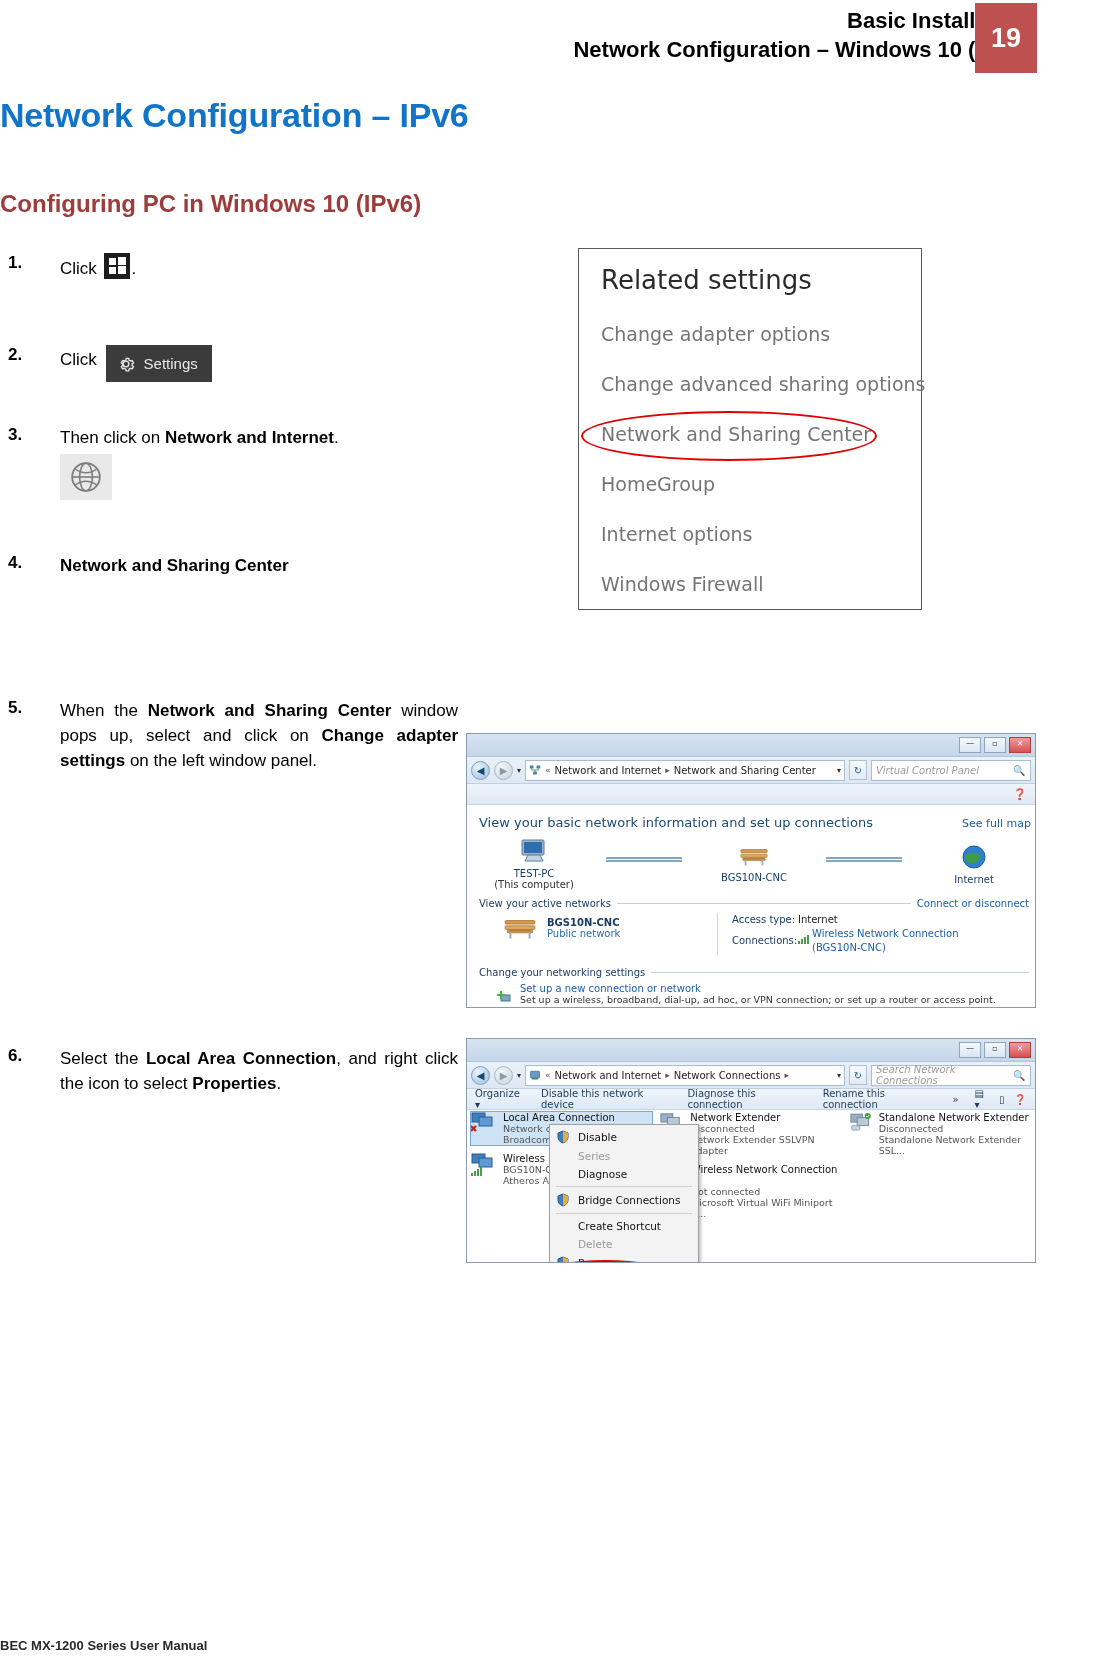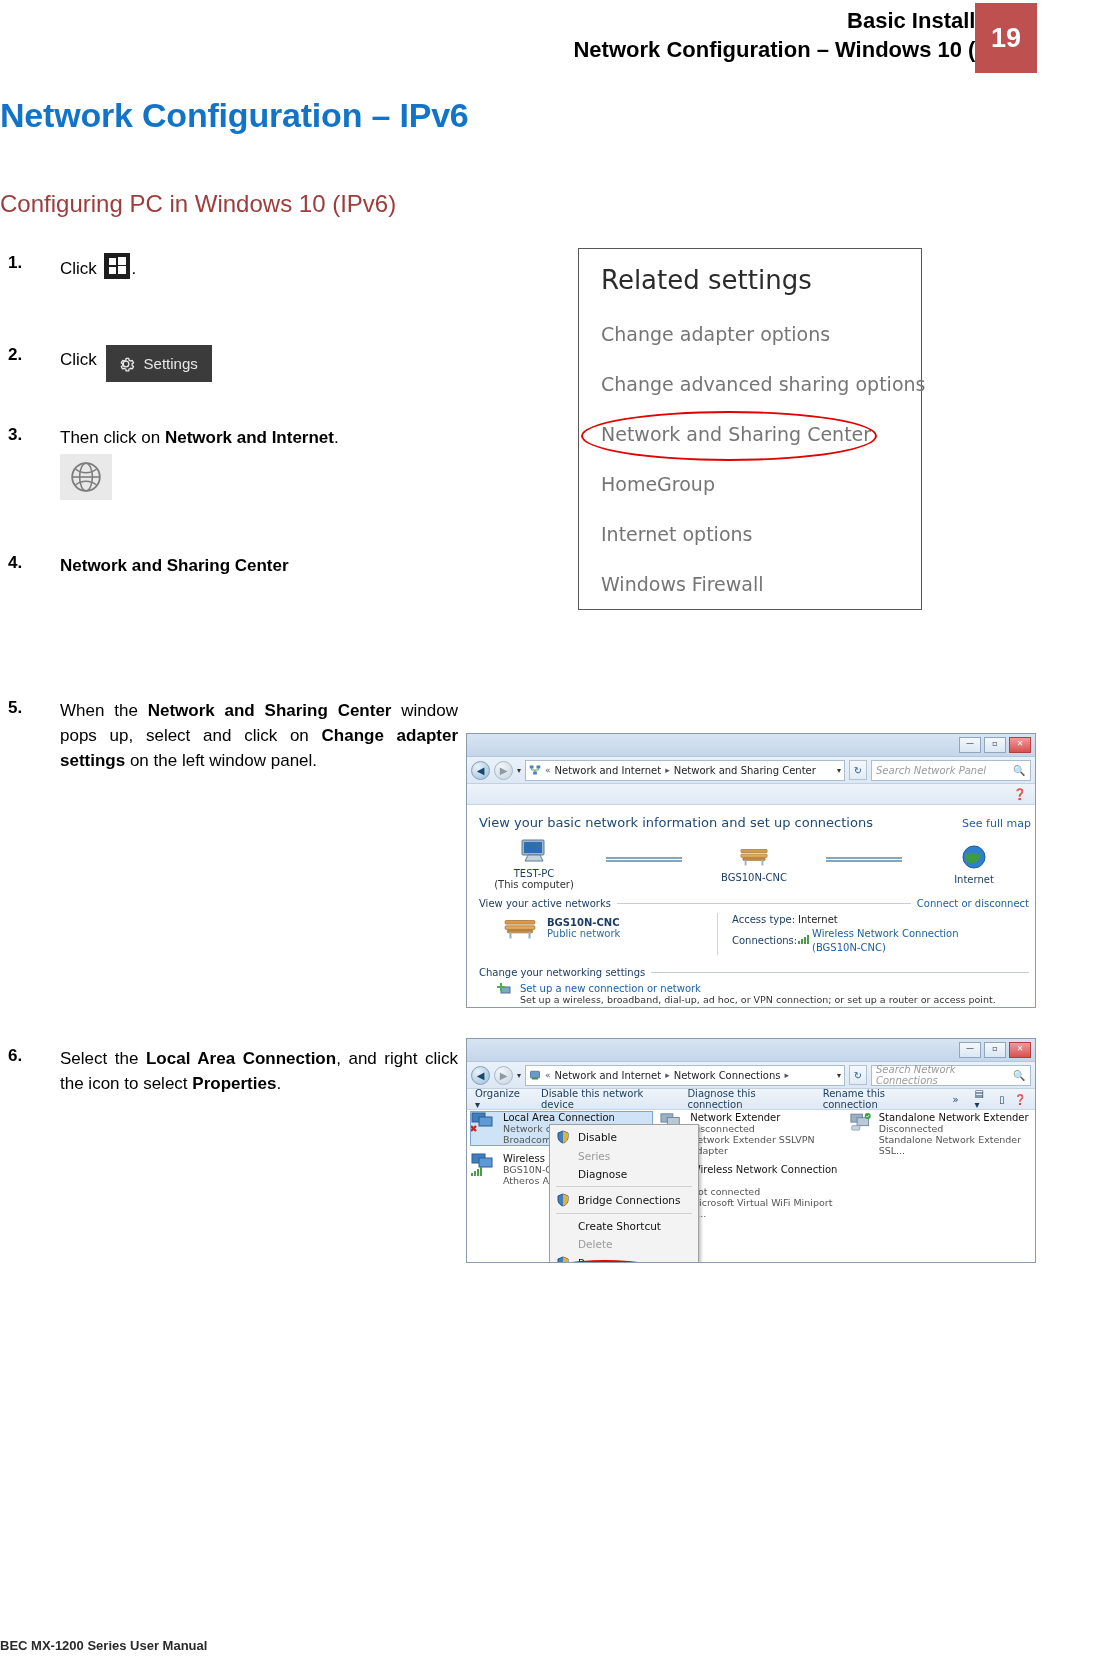--- a/index.html
+++ b/index.html
@@ -32,21 +32,21 @@
   }
 
   
   .doc-title{
     position:absolute;left:0;top:96px;
     font-size:34px;font-weight:bold;color:#1274c8;
     letter-spacing:-0.2px;
   }
   .sec-title{
     position:absolute;left:0;top:190px;
-    font-size:24px;font-weight:normal;color:#9e3b3b;text-align:right;
+    font-size:24px;font-weight:bold;color:#9e3b3b;text-align:right;
   }
 
   
   .step{position:absolute;}
   .step-num{
     position:absolute;left:0;top:0;width:34px;
     font-weight:bold;font-size:17px;
   }
   .step-body{
     position:absolute;left:52px;top:0;
@@ -176,21 +176,21 @@
   .rule-row .rt{font-size:10px;color:#1b5fa8;white-space:nowrap;}
 
   .active-net{display:flex;align-items:flex-start;gap:10px;padding:4px 0 2px 24px;}
   .net-name{font-size:10px;font-weight:bold;color:#1b3e66;}
   .net-type{font-size:10px;color:#2a6ca8;}
   .divider-v{width:1px;background:#c8d3de;align-self:stretch;margin:0 14px;}
   .kv{font-size:10px;color:#222;line-height:14px;}
   .kv b{font-weight:normal;color:#1b3e66;}
   .kv .val{color:#1b5fa8;}
 
-  .task{display:flex;gap:7px;margin-top:5px;align-items:flex-start;}
+  .task{display:flex;gap:7px;margin-top:5px;align-items:flex-end;}
   .task .tlink{color:#1b5fa8;font-size:10px;}
   .task .tdesc{color:#333;font-size:9.5px;}
 
   
   .nc-grid{display:flex;gap:0;padding:2px 0 0 0;}
   .nc-col{width:33.33%;padding:0 4px;box-sizing:border-box;}
   .nc-item{display:flex;gap:6px;margin-bottom:8px;}
   .nc-text .n1{font-size:10px;color:#111;}
   .nc-text .n2{font-size:9.5px;color:#555;}
   .nc-text .n3{font-size:9.5px;color:#555;}
@@ -318,21 +318,21 @@
         <path d="M3.5 6v2h9V6M8 8v2" stroke="#2f8f3f" stroke-width="1" fill="none"></path>
       </svg>
       <span class="crumb-sep">«</span>
       <span>Network and Internet</span>
       <span class="crumb-sep">▸</span>
       <span>Network and Sharing Center</span>
       <span class="addr-caret">▾</span>
     </div>
     <div class="refresh">↻</div>
     <div class="search-field">
-      <span>Search Network Panel</span>
+      <span>Virtual Control Panel</span>
       <span class="search-mag">🔍</span>
     </div>
   </div>
 
   <div class="win-toolbar" style="justify-content:flex-end;">
     <span style="color:#2a6496;font-size:11px;">❓</span>
   </div>
 
   <div class="win-body">
 

